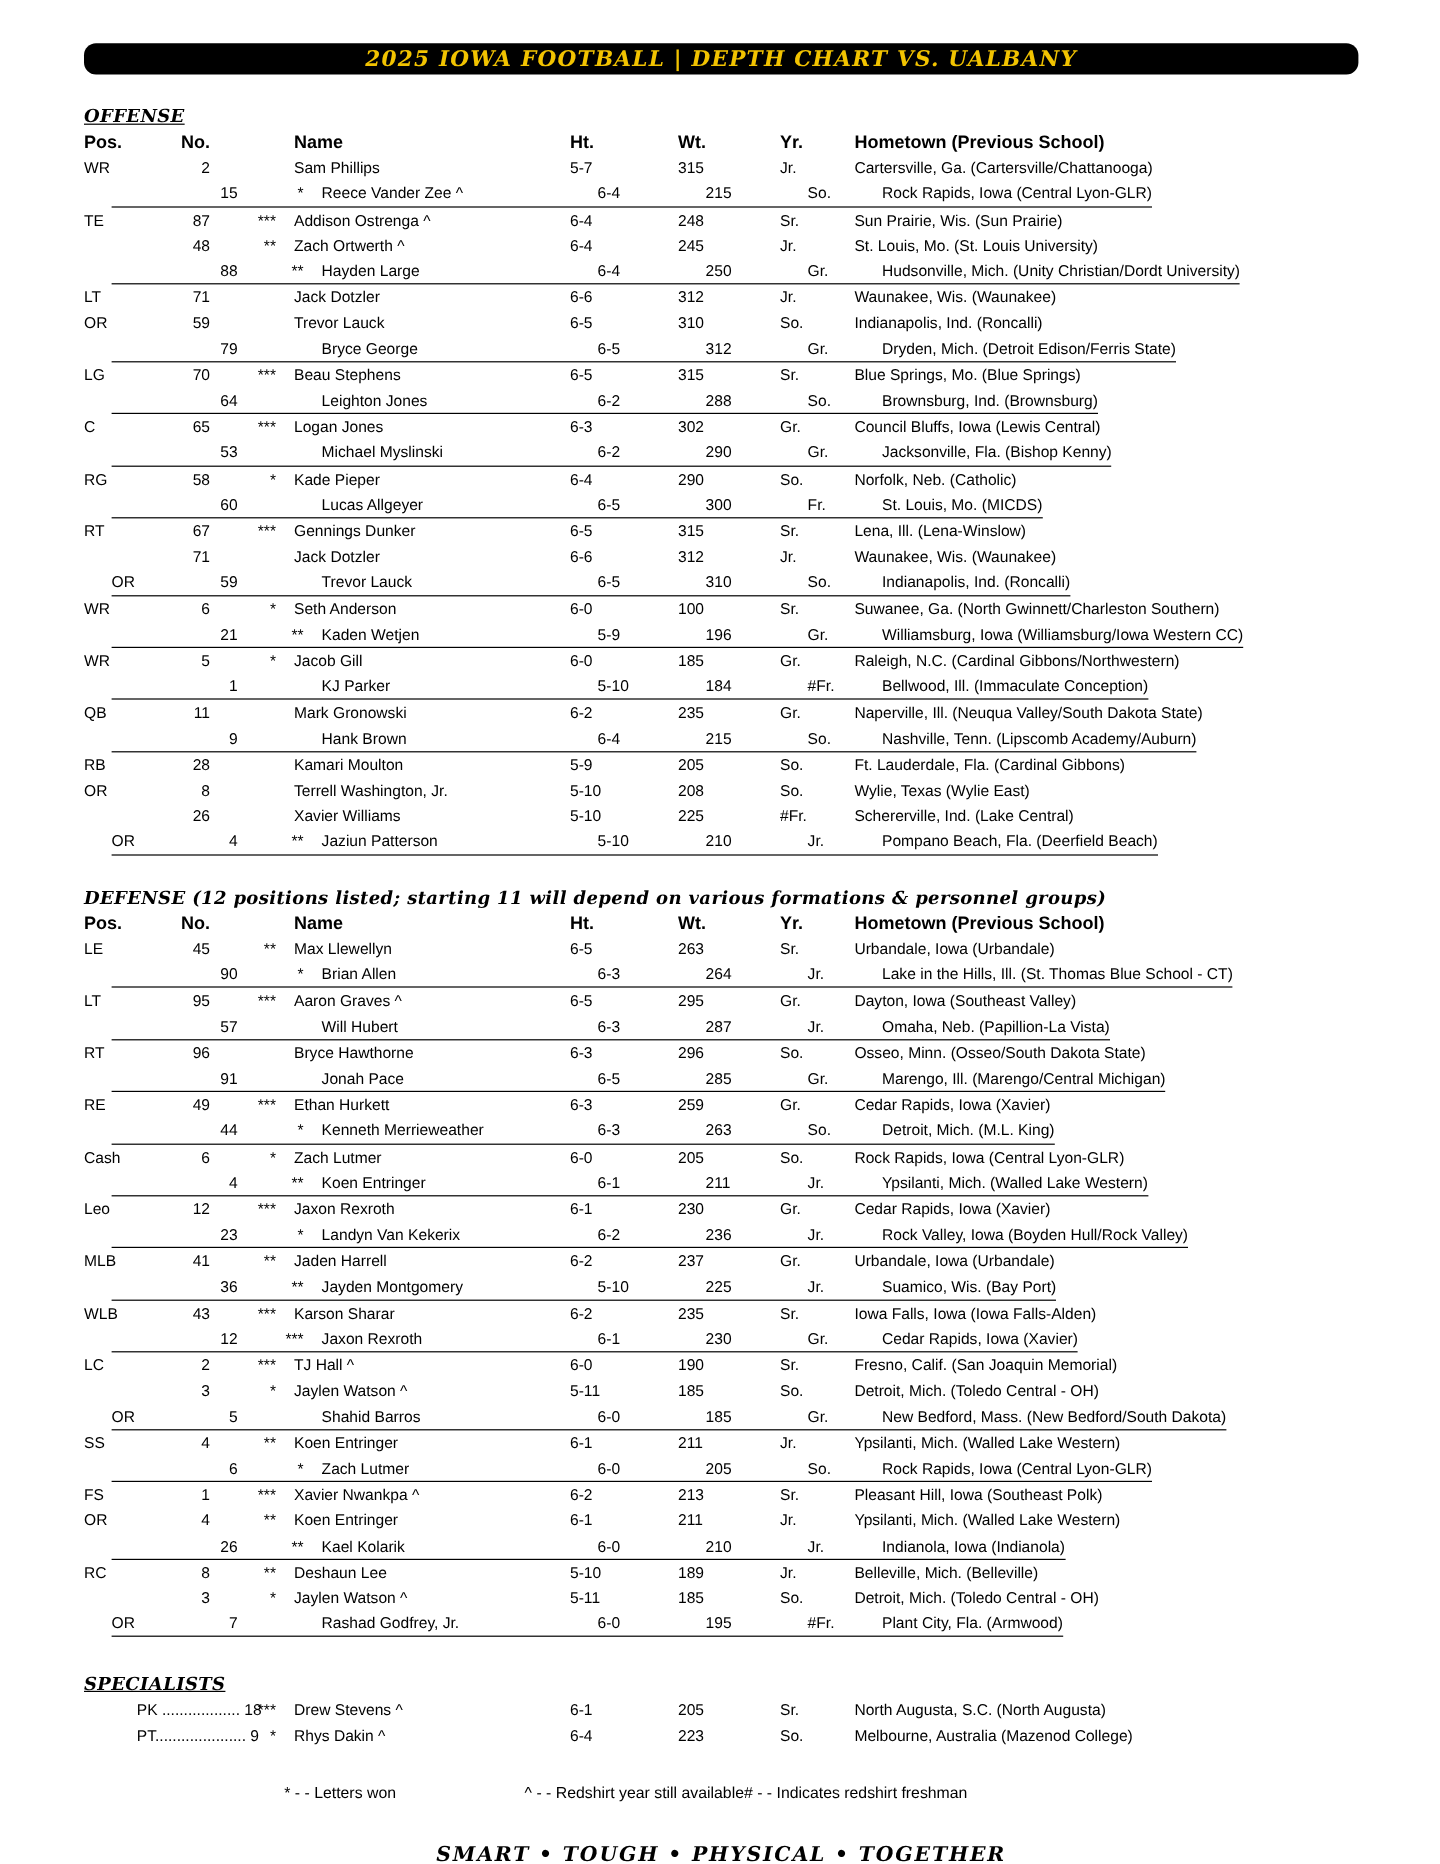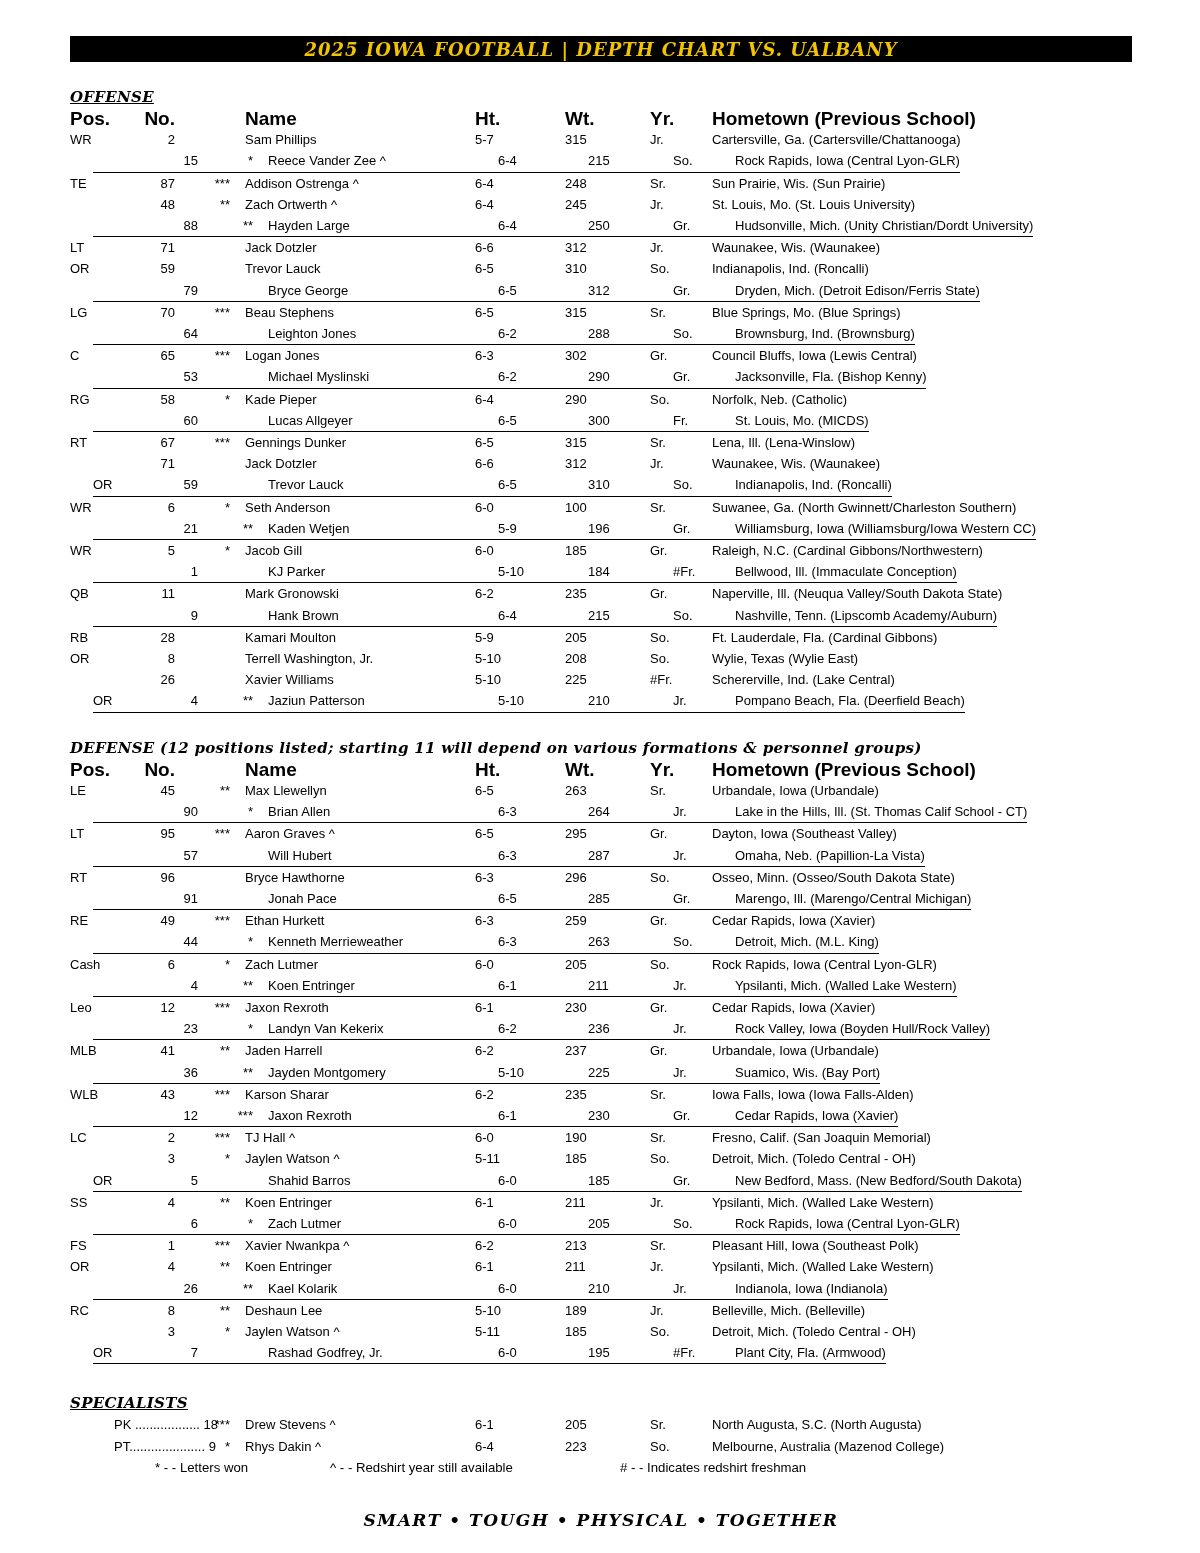--- a/index.html
+++ b/index.html
@@ -1,39 +1,39 @@
 <!DOCTYPE html>
 <html><head>
 <meta charset="utf-8">
 <style>
   html, body { margin: 0; padding: 0; background: #ffffff; }
   body { width: 1200px; height: 1553px; font-family: "Liberation Sans", sans-serif; color: #000; }
   .page { box-sizing: border-box; width: 1200px; height: 1553px; padding: 36px 68px 0 70px; overflow: hidden; }
 
-  .title-bar { background: #000000; height: 26px; display: flex; align-items: center; justify-content: center; }
+  .title-bar { background: #000000; height: 26px; display: flex; align-items: center; justify-content: center; border-radius: 10px; }
   .title-text { color: #F2C300; font-family: "DejaVu Serif", serif; font-style: italic; font-weight: 700;
                 font-size: 18px; letter-spacing: 1px; white-space: nowrap; }
 
   .section-heading { font-family: "DejaVu Serif", serif; font-style: italic; font-weight: 700;
                      font-size: 15px; line-height: 22px; margin-top: 24px; letter-spacing: 0.3px; }
   .section-heading.u { text-decoration: underline; }
   .section-defense { margin-top: 20px; }
   .section-specialists { margin-top: 28px; }
 
   .row { display: grid; grid-template-columns: 60px 45px 60px 240px 90px 85px 62px auto;
          width: fit-content; line-height: 21.2px; font-size: 13px; white-space: nowrap; }
-  .head-row { font-weight: 700; font-size: 19px; }
+  .head-row { font-weight: 700; font-size: 15px; }
   .cell { display: block; }
   .c-no { text-align: right; }
   .c-letters { text-align: right; padding-right: 5px; }
   .c-name { padding-left: 10px; }
   .row.sep { border-bottom: 1.2px solid #000; margin-left: 23px; }
   .posno { grid-column: 1 / span 2; margin-left: 44px; }
 
-  .legend { font-size: 13.2px; display: flex; line-height: 21px; }
+  .legend { margin-top: 26px; font-size: 13.2px; display: flex; line-height: 21px; text-align: right; }
   .legend-item-1 { margin-left: 85px; width: 175px; }
   .legend-item-2 { width: 290px; }
 
   .footer { margin-top: 32px; text-align: center; font-family: "DejaVu Serif", serif; font-style: italic;
             font-weight: 700; font-size: 17px; letter-spacing: 1.5px; }
 </style>
 </head>
 <body>
 
 <div class="page">
@@ -349,21 +349,21 @@
           <span class="cell c-hometown">Urbandale, Iowa (Urbandale)</span>
         </div>
         <div class="row sep">
           <span class="cell c-pos"></span>
           <span class="cell c-no">90</span>
           <span class="cell c-letters">*</span>
           <span class="cell c-name">Brian Allen</span>
           <span class="cell c-ht">6-3</span>
           <span class="cell c-wt">264</span>
           <span class="cell c-yr">Jr.</span>
-          <span class="cell c-hometown">Lake in the Hills, Ill. (St. Thomas Calif School - CT)</span>
+          <span class="cell c-hometown">Lake in the Hills, Ill. (St. Thomas Blue School - CT)</span>
         </div>
         <div class="row">
           <span class="cell c-pos">LT</span>
           <span class="cell c-no">95</span>
           <span class="cell c-letters">***</span>
           <span class="cell c-name">Aaron Graves ^</span>
           <span class="cell c-ht">6-5</span>
           <span class="cell c-wt">295</span>
           <span class="cell c-yr">Gr.</span>
           <span class="cell c-hometown">Dayton, Iowa (Southeast Valley)</span>

